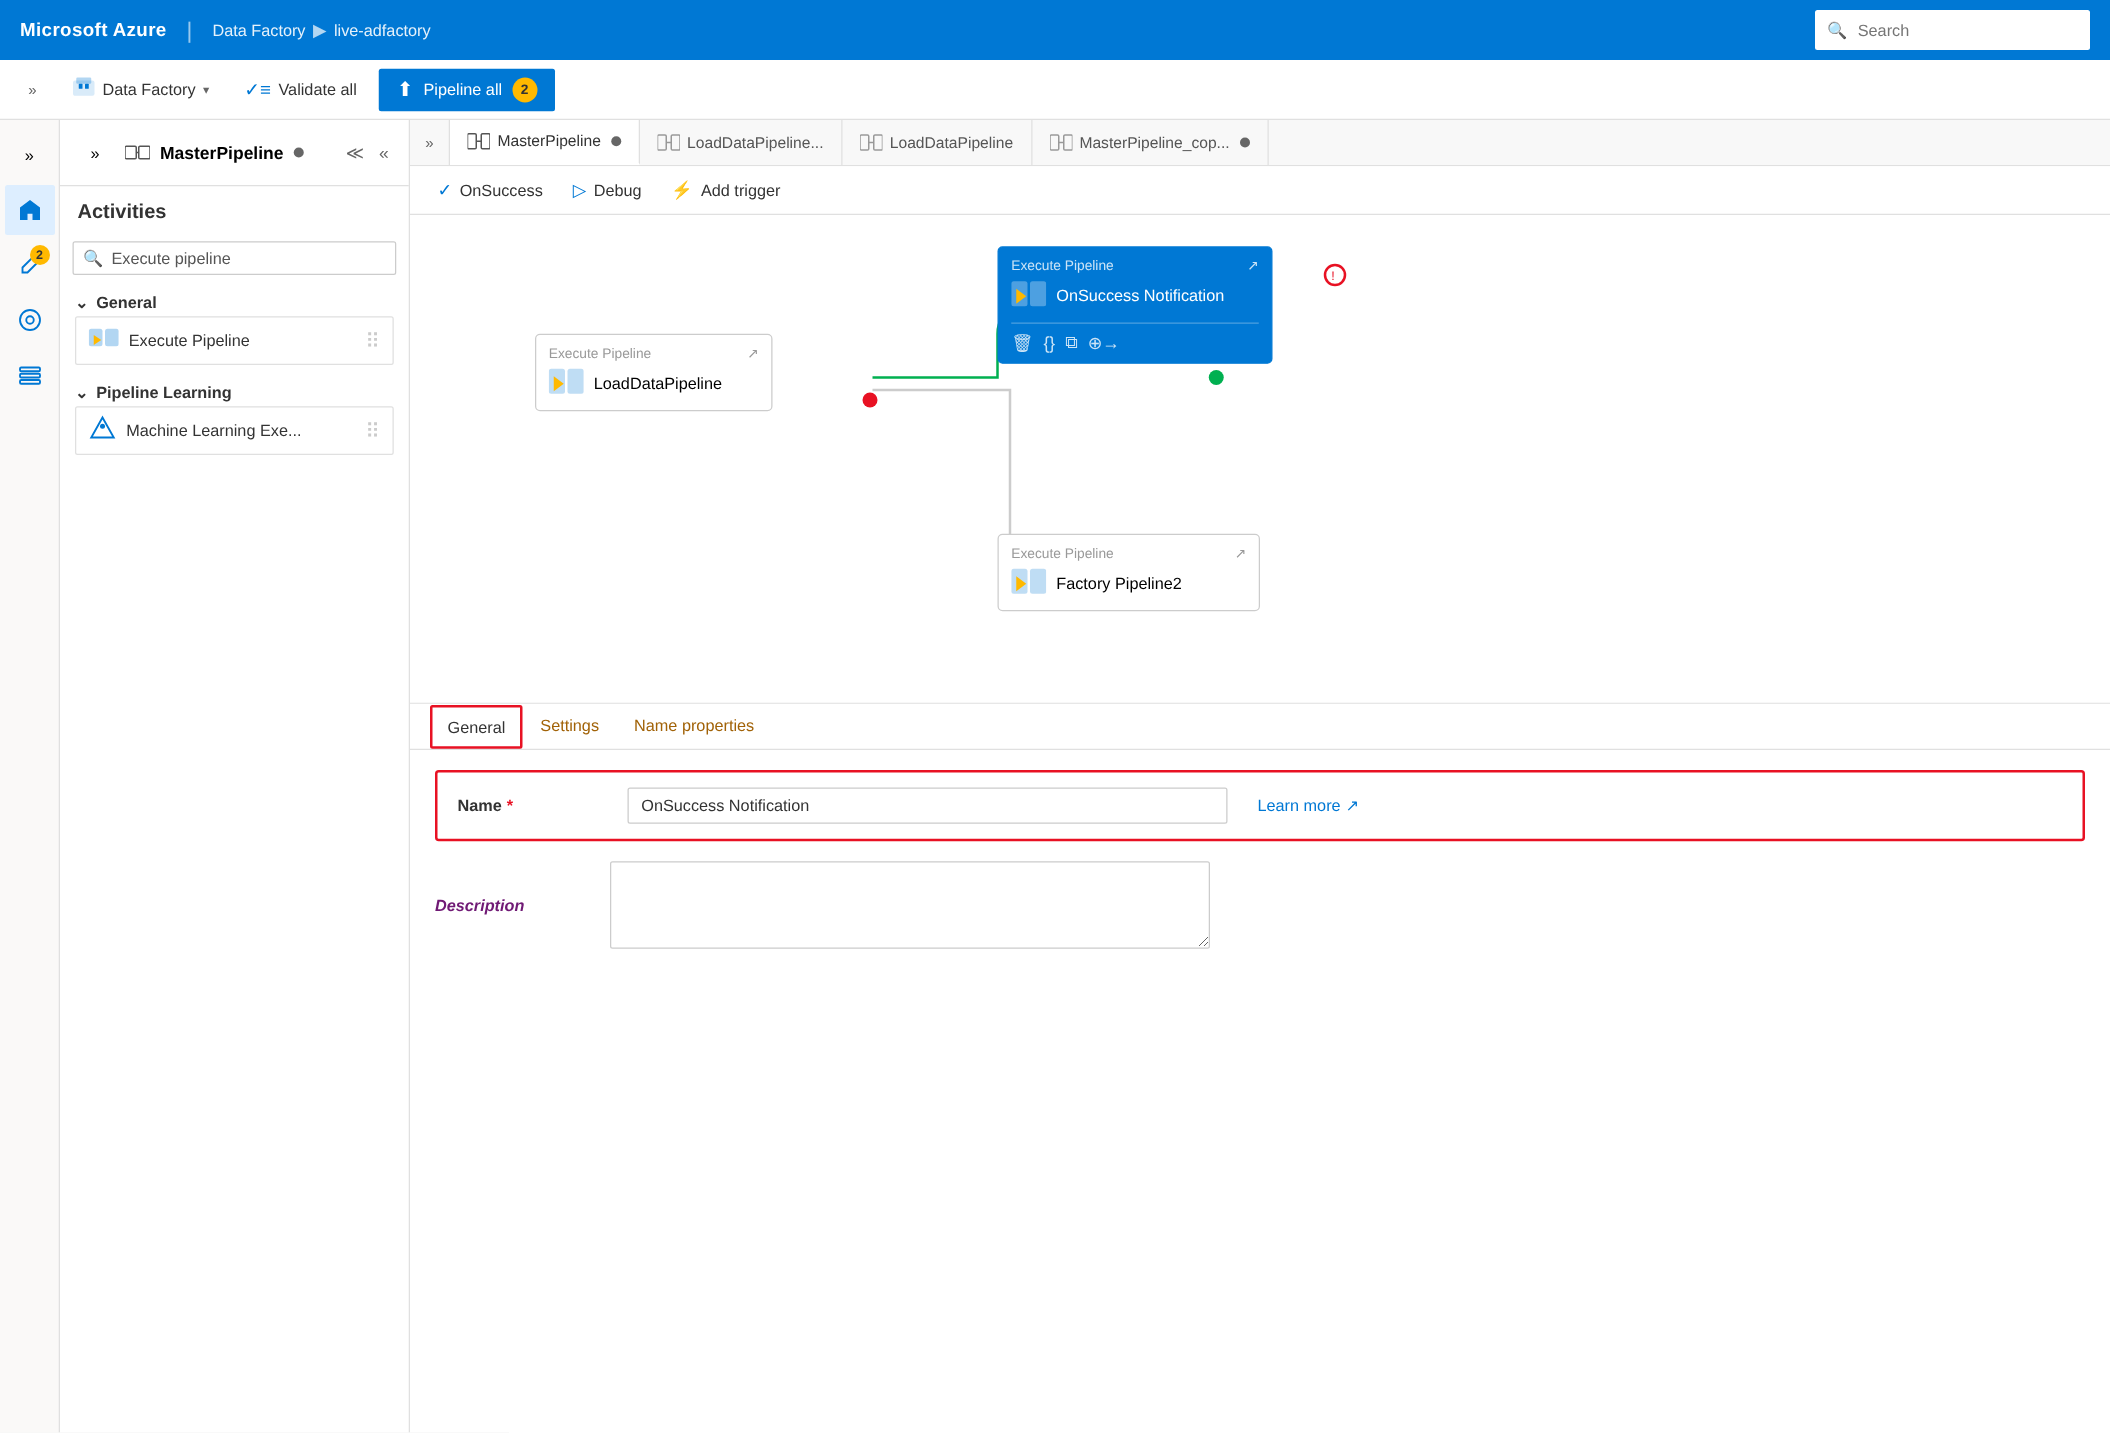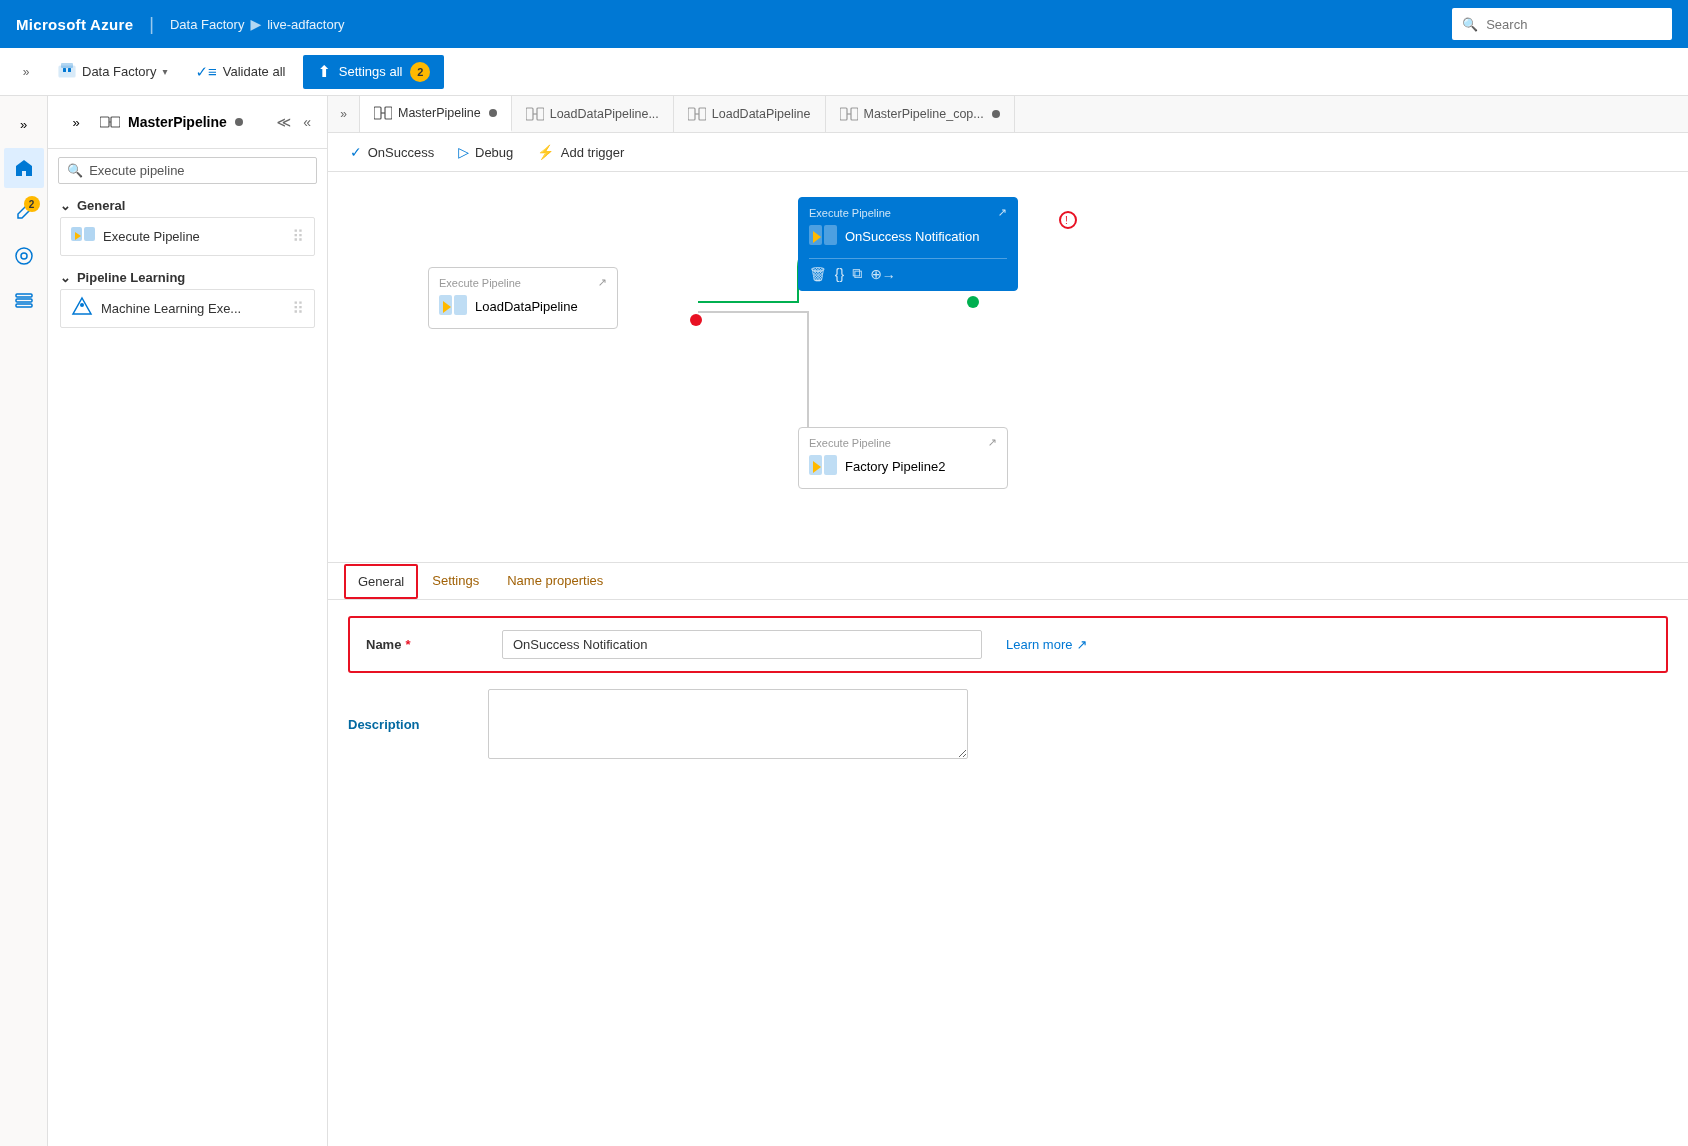--- a/index.html
+++ b/index.html
@@ -324,21 +324,21 @@
     <span class="toolbar-dropdown-arrow">▾</span>
   </div>
 
   <div class="toolbar-validate">
     <span style="color:#0078d4;font-size:15px;">✓≡</span>
     <span>Validate all</span>
   </div>
 
   <div class="toolbar-publish-btn">
     <span style="font-size:16px;">⬆</span>
-    <span>Settings all</span>
+    <span>Pipeline all</span>
     <span class="toolbar-publish-badge">2</span>
   </div>
 </div>
 
 <div class="main-layout">
 
   <div class="side-icons">
     <div class="side-icon-btn">
       <span>»</span>
     </div>
@@ -382,20 +382,23 @@
         </svg>
         <span style="font-size:14px;font-weight:600;">MasterPipeline</span>
         <span style="width:8px;height:8px;border-radius:50%;background:#666;display:inline-block;"></span>
       </div>
       <div style="display:flex;gap:4px;">
         <span class="panel-icon-btn">≪</span>
         <span class="panel-icon-btn">«</span>
       </div>
     </div>
 
+    <div style="padding: 12px 14px 6px;">
+      <span style="font-size:16px;font-weight:700;color:#333;">Activities</span>
+    </div>
 
     <div class="activities-search">
       <span class="activities-search-icon">🔍</span>
       <input type="text" style="border: none; outline: none; font-size: 13px; color: rgb(85, 85, 85); width: 100%; background: transparent;" value="Execute pipeline">
     </div>
 
     <div class="activity-category">
       <div class="activity-category-header">
         <span>⌄</span>
         <span>General</span>
@@ -591,21 +594,21 @@
           </div>
           <input type="text" class="prop-input" value="OnSuccess Notification" style="max-width: 480px;">
           <div class="prop-learn-more">
             <span>Learn more</span>
             <span>↗</span>
           </div>
         </div>
 
         <div class="prop-row">
           <div style="width:120px;">
-            <span style="font-size:13px;font-weight:600;color:#0369a1;">Description</span>
+            <span style="font-size:13px;font-weight:600;color:#701a75;font-style:italic;">Description</span>
           </div>
           <textarea class="prop-textarea" style="max-width: 480px;"></textarea>
         </div>
       </div>
     </div>
 
   </div>
 </div>
 
 </body></html>

